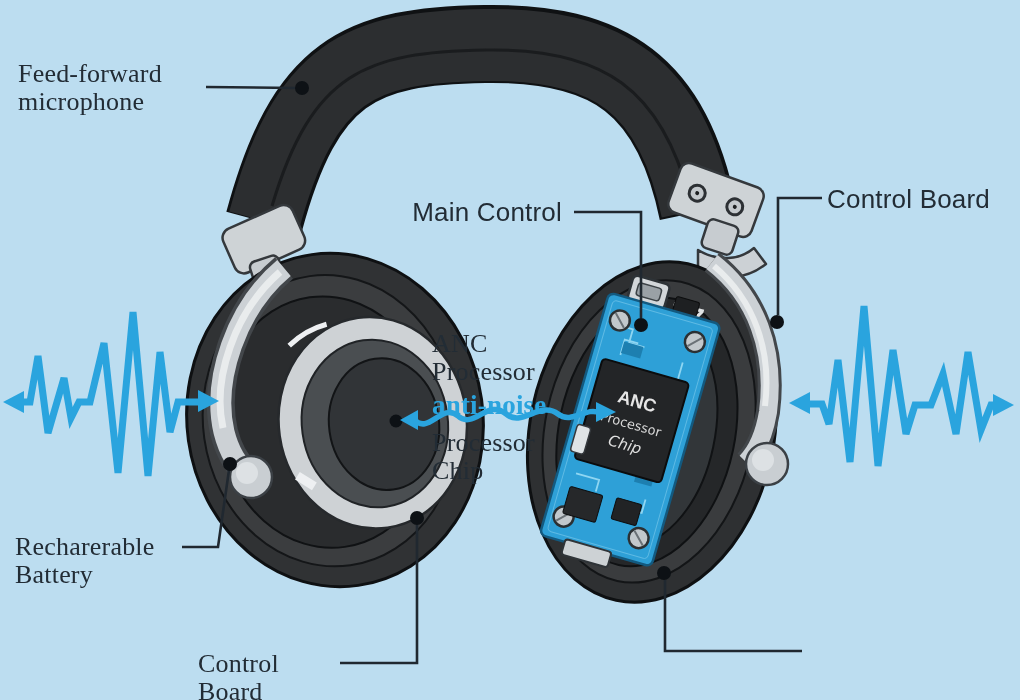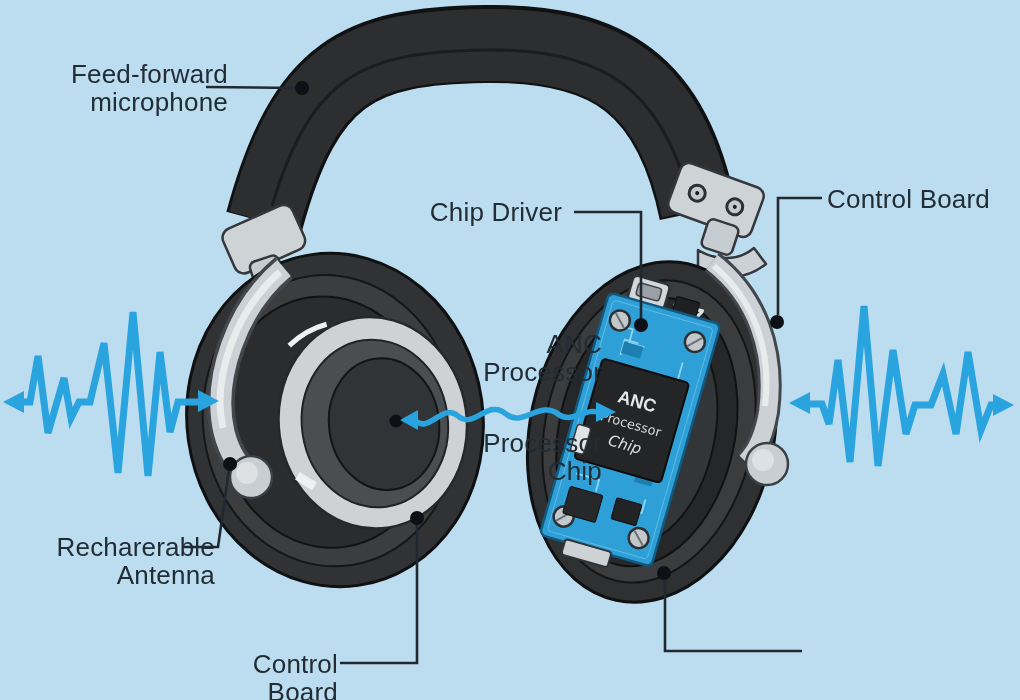--- a/index.html
+++ b/index.html
@@ -14,21 +14,21 @@
   .label{
     position:absolute;
     z-index:5;
     color:#222c35;
     font-size:26px;
     line-height:28px;
     font-weight:500;
     white-space:pre-line;
     letter-spacing:0.2px;
   }
-  .label.center{text-align:right;}
+  .label.center{text-align:left;font-family:Liberation Serif, serif;}
   .label.right{text-align:right;}
   .label.blue{color:#2aa4de;font-size:27px;font-weight:600;}
 </style>
 </head>
 <body>
 
 <div id="stage">
 
   <svg id="art" width="1020" height="700" viewBox="0 0 1020 700">
 
@@ -158,30 +158,31 @@
       <circle cx="777" cy="322" r="7"></circle>
       <circle cx="230" cy="464" r="7"></circle>
       <circle cx="417" cy="518" r="7"></circle>
       <circle cx="664" cy="573" r="7"></circle>
     </g>
   </svg>
 
   <div class="label center" style="left:18px;top:60px;width:210px;">Feed-forward
 microphone</div>
 
-  <div class="label right" style="left:410px;top:198px;width:152px;">Chip Driver</div>
+  <div class="label right" style="left:410px;top:198px;width:152px;">Main Control</div>
 
   <div class="label" style="left:827px;top:185px;width:170px;">Control Board</div>
 
   <div class="label center" style="left:432px;top:330px;width:170px;">ANC
 Processor</div>
 
+  <div class="label center blue" style="left:432px;top:391px;width:170px;">anti-noise</div>
 
   <div class="label center" style="left:432px;top:429px;width:170px;">Processor
 Chip</div>
 
   <div class="label center" style="left:15px;top:533px;width:200px;">Recharerable
-Antenna</div>
+Battery</div>
 
   <div class="label center" style="left:198px;top:650px;width:140px;">Control Board</div>
 
 
 </div>
 
 </body></html>

